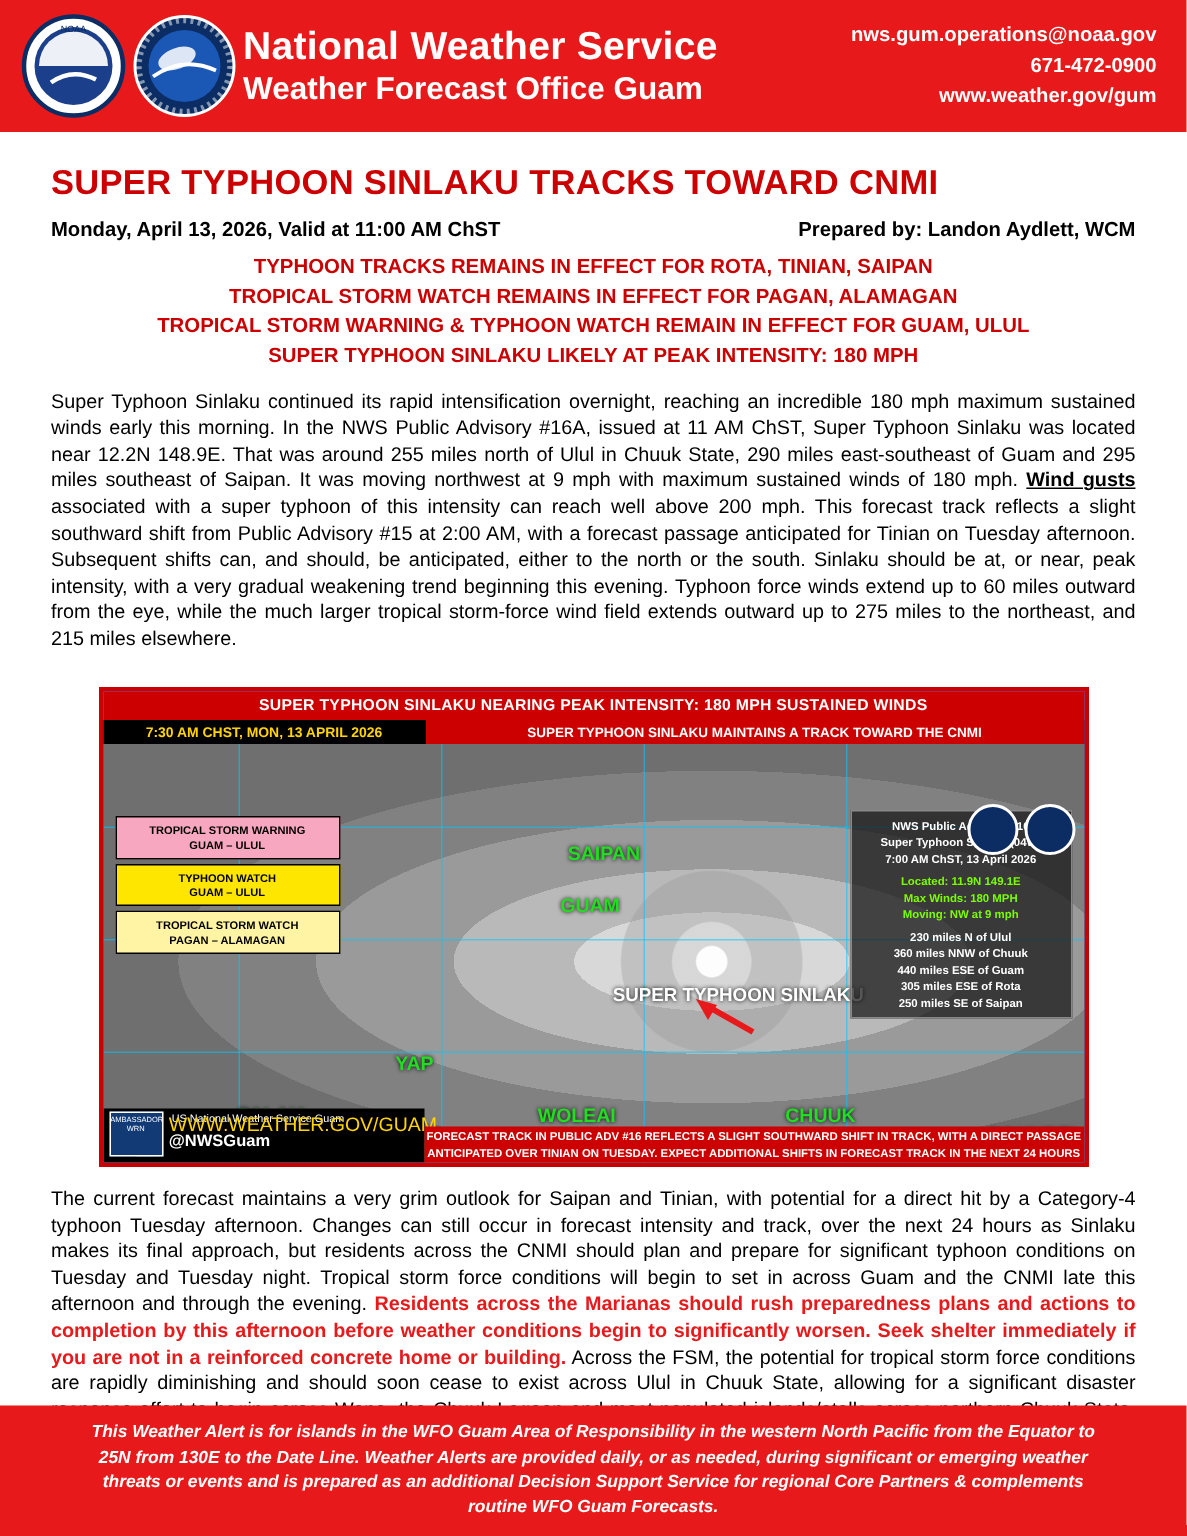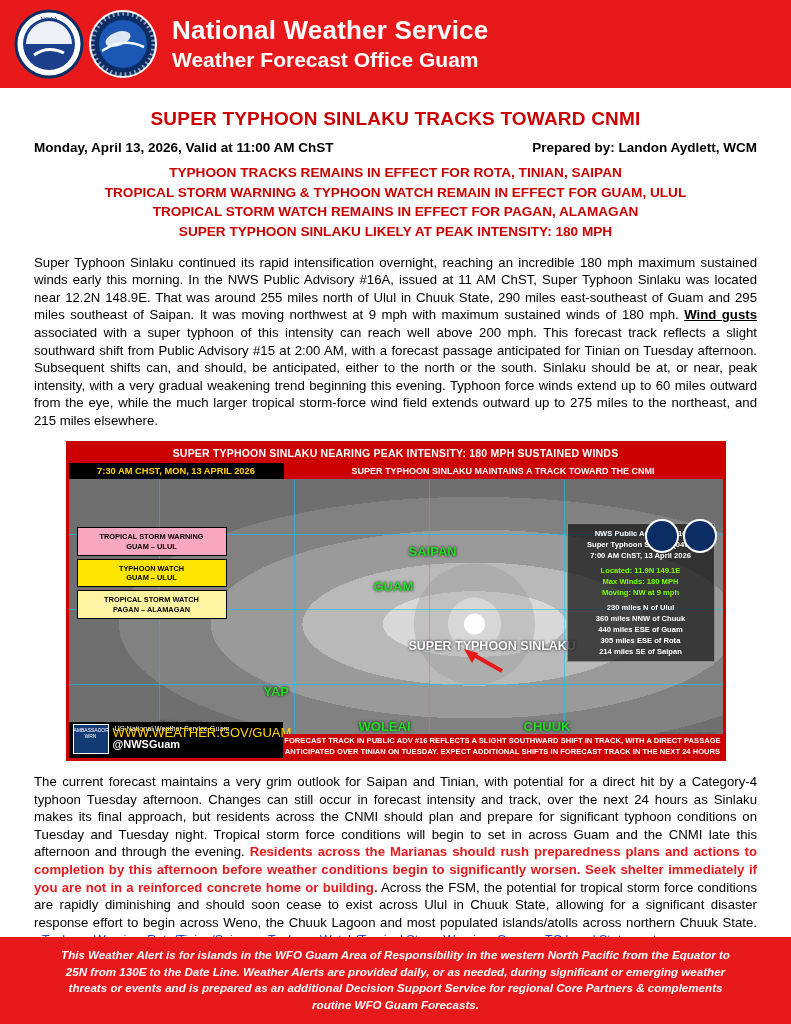--- a/index.html
+++ b/index.html
@@ -17,54 +17,54 @@
     background:#e8191b;
     height:88px;
     display:flex;
     align-items:center;
     padding:0 14px;
     box-sizing:border-box;
     position:relative;
   }
   .logo{width:70px;height:70px;flex:0 0 70px;margin-right:4px;}
   .logo svg{display:block;}
-  .hdr-titles{flex:1 1 auto;margin-left:10px;color:#fff;}
+  .hdr-titles{flex:1 1 auto;color:#fff;}
   .hdr-title{
     font-size:26px;font-weight:bold;letter-spacing:.2px;line-height:1.1;
   }
   .hdr-sub{
     font-size:21px;font-weight:bold;margin-top:4px;
   }
   .hdr-contact{
     text-align:right;color:#fff;font-size:13.5px;font-weight:bold;line-height:1.55;
     padding-right:6px;white-space:nowrap;
   }
 
   
   .content{padding:8px 34px 0 34px;box-sizing:border-box;}
   .doc-title{
-    text-align:center;color:#cc0000;font-weight:bold;font-size:19px;
+    text-align:left;color:#cc0000;font-weight:bold;font-size:23px;
     margin:12px 0 10px 0;letter-spacing:.2px;
   }
   .byline{
     display:flex;justify-content:space-between;font-weight:bold;font-size:13.5px;
     margin-bottom:8px;
   }
   .warnlines{text-align:center;color:#cc0000;font-weight:bold;font-size:13.6px;line-height:1.45;}
 
   
   .para{
     text-align:justify;font-size:13.2px;line-height:1.33;margin-top:12px;
   }
   .para u{text-decoration:underline;font-weight:bold;}
   .red{color:#e8191b;font-weight:bold;}
 
   
   .graphic{
-    position:relative;margin:12px auto 0 auto;width:660px;height:320px;
+    position:relative;margin:24px auto 0 auto;width:660px;height:320px;
     border:3px solid #cc0000;box-sizing:border-box;background:#3b82f6;
     overflow:hidden;
   }
   .g-topbar{
     position:absolute;top:0;left:0;right:0;height:19px;background:#cc0000;color:#fff;
     font-size:10.5px;font-weight:bold;text-align:center;line-height:19px;letter-spacing:.2px;
   }
   .g-secondbar{
     position:absolute;top:19px;left:0;right:0;height:16px;background:#000;
   }
@@ -161,35 +161,40 @@
         <circle cx="35" cy="35" r="24" fill="#1b57b5"></circle>
         <ellipse cx="30" cy="30" rx="13" ry="7" fill="#ffffff" opacity=".85" transform="rotate(-20 30 30)"></ellipse>
         <path d="M14 42 q20 -14 42 -4" stroke="#ffffff" stroke-width="2.5" fill="none"></path>
         <circle cx="35" cy="35" r="31" fill="none" stroke="#ffffff" stroke-width="5" stroke-dasharray="2 3" opacity=".5"></circle>
       </svg>
     </div>
     <div class="hdr-titles">
       <div class="hdr-title">National Weather Service</div>
       <div class="hdr-sub">Weather Forecast Office Guam</div>
     </div>
+    <div class="hdr-contact">
+      <div>nws.gum.operations@noaa.gov</div>
+      <div>671-472-0900</div>
+      <div>www.weather.gov/gum</div>
+    </div>
   </div>
 
   <div class="content">
 
     <div class="doc-title">SUPER TYPHOON SINLAKU TRACKS TOWARD CNMI</div>
 
     <div class="byline">
       <div>Monday, April 13, 2026, Valid at 11:00 AM ChST</div>
       <div>Prepared by: Landon Aydlett, WCM</div>
     </div>
 
     <div class="warnlines">
       <div>TYPHOON TRACKS REMAINS IN EFFECT FOR ROTA, TINIAN, SAIPAN</div>
+      <div>TROPICAL STORM WATCH REMAINS IN EFFECT FOR PAGAN, ALAMAGAN</div>
       <div>TROPICAL STORM WARNING &amp; TYPHOON WATCH REMAIN IN EFFECT FOR GUAM, ULUL</div>
-      <div>TROPICAL STORM WATCH REMAINS IN EFFECT FOR PAGAN, ALAMAGAN</div>
       <div>SUPER TYPHOON SINLAKU LIKELY AT PEAK INTENSITY: 180 MPH</div>
     </div>
 
     <div class="para">
       <span>Super Typhoon Sinlaku continued its rapid intensification overnight, reaching an incredible 180 mph maximum sustained winds early this morning. In the NWS Public Advisory #16A, issued at 11 AM ChST, Super Typhoon Sinlaku was located near 12.2N 148.9E. That was around 255 miles north of Ulul in Chuuk State, 290 miles east-southeast of Guam and 295 miles southeast of Saipan. It was moving northwest at 9 mph with maximum sustained winds of 180 mph. </span><u>Wind gusts</u><span> associated with a super typhoon of this intensity can reach well above 200 mph. This forecast track reflects a slight southward shift from Public Advisory #15 at 2:00 AM, with a forecast passage anticipated for Tinian on Tuesday afternoon. Subsequent shifts can, and should, be anticipated, either to the north or the south. Sinlaku should be at, or near, peak intensity, with a very gradual weakening trend beginning this evening. Typhoon force winds extend up to 60 miles outward from the eye, while the much larger tropical storm-force wind field extends outward up to 275 miles to the northeast, and 215 miles elsewhere.</span>
     </div>
 
     <div class="graphic">
       <div class="g-topbar">SUPER TYPHOON SINLAKU NEARING PEAK INTENSITY: 180 MPH SUSTAINED WINDS</div>
       <div class="g-secondbar"></div>
@@ -198,21 +203,21 @@
 
       <div class="g-map">
         <div class="gridline gv" style="left:90px;"></div>
         <div class="gridline gv" style="left:225px;"></div>
         <div class="gridline gv" style="left:360px;"></div>
         <div class="gridline gv" style="left:495px;"></div>
         <div class="gridline gh" style="top:55px;"></div>
         <div class="gridline gh" style="top:130px;"></div>
         <div class="gridline gh" style="top:205px;"></div>
 
-        <div class="lbl lbl-green" style="left:340px;top:65px;">SAIPAN</div>
+        <div class="lbl lbl-green" style="left:310px;top:65px;">SAIPAN</div>
         <div class="lbl lbl-green" style="left:305px;top:100px;">GUAM</div>
         <div class="lbl lbl-green" style="left:195px;top:205px;">YAP</div>
         <div class="lbl lbl-green" style="left:90px;top:240px;">PALAU</div>
         <div class="lbl lbl-green" style="left:290px;top:240px;">WOLEAI</div>
         <div class="lbl lbl-green" style="left:455px;top:240px;">CHUUK</div>
         <div class="lbl lbl-green" style="left:590px;top:253px;">POHNPEI</div>
         <div class="lbl lbl-white" style="left:340px;top:160px;">SUPER TYPHOON SINLAKU</div>
 
         <div class="arrow">
           <svg width="40" height="26" viewBox="0 0 40 26">
@@ -242,21 +247,21 @@
           <div class="white">7:00 AM ChST, 13 April 2026</div>
           <div style="height:4px"></div>
           <div class="grn">Located: 11.9N 149.1E</div>
           <div class="grn">Max Winds: 180 MPH</div>
           <div class="grn">Moving: NW at 9 mph</div>
           <div style="height:4px"></div>
           <div class="white">230 miles N of Ulul</div>
           <div class="white">360 miles NNW of Chuuk</div>
           <div class="white">440 miles ESE of Guam</div>
           <div class="white">305 miles ESE of Rota</div>
-          <div class="white">214 miles SE of Saipan</div>
+          <div class="white">250 miles SE of Saipan</div>
         </div>
 
         <div class="badges">
           <div class="badge"></div>
           <div class="badge"></div>
         </div>
       </div>
 
       <div class="g-fbbar">
         <div class="nws-txt">US National Weather Service Guam</div>

